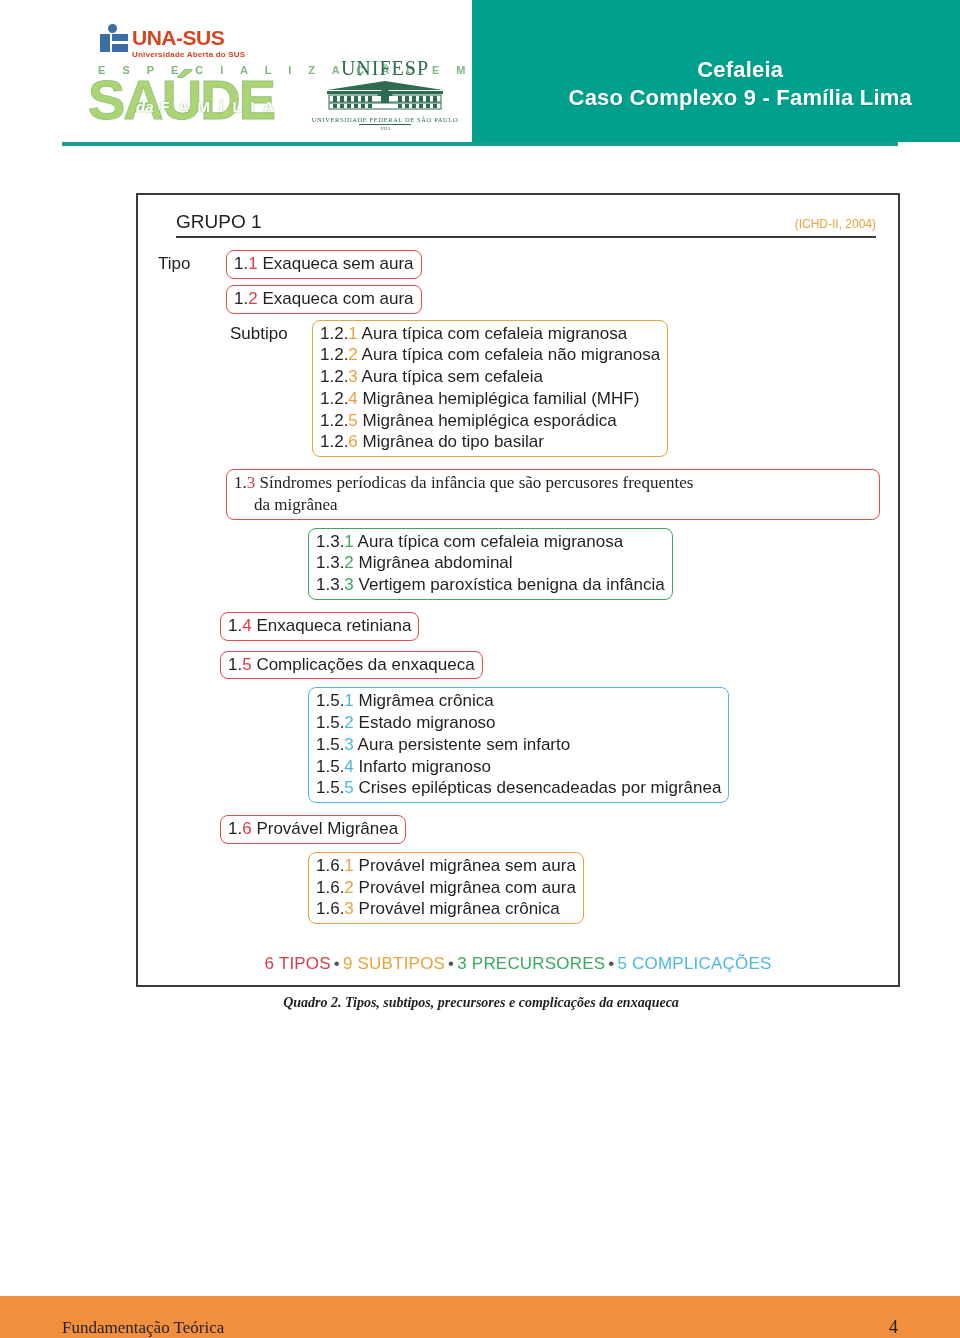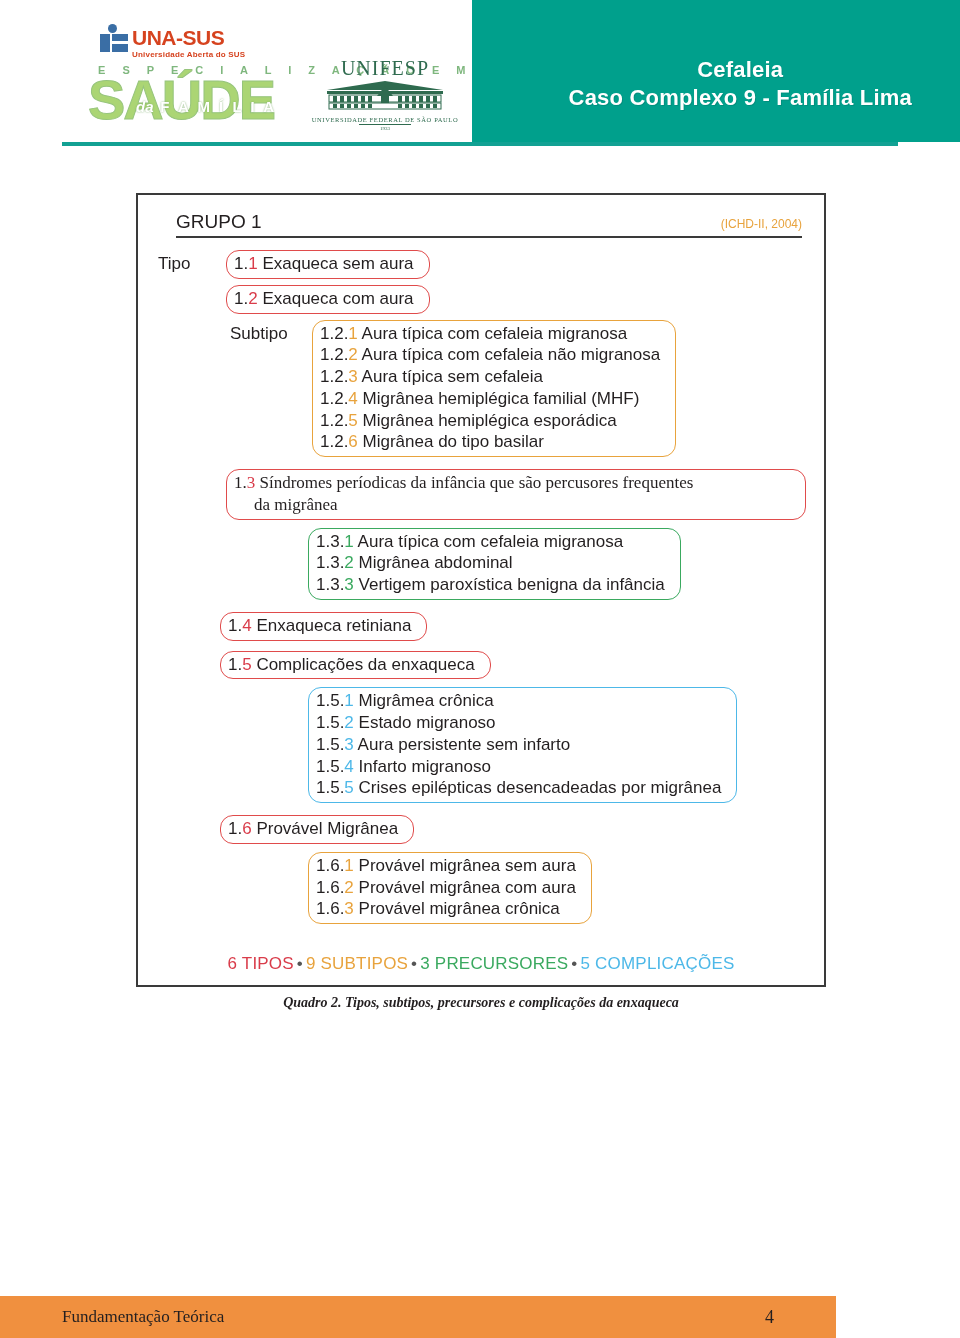--- a/index.html
+++ b/index.html
@@ -142,21 +142,21 @@
     width: 52px;
     margin: 1px auto 0 auto;
     padding-top: 1px;
   }
 
   
   .figure-box {
     position: absolute;
     left: 136px;
     top: 193px;
-    width: 690px;
+    width: 764px;
     height: 794px;
     border: 2px solid #3a3a3a;
     background: #ffffff;
     padding: 14px 18px 0 18px;
   }
 
   .grupo-row {
     display: flex;
     justify-content: space-between;
     align-items: baseline;
@@ -174,22 +174,22 @@
     color: #231f20;
     padding-top: 4px;
     white-space: nowrap;
   }
   .tipo-label    { width: 70px; padding-left: 2px; }
   .subtipo-label { width: 86px; padding-left: 4px; }
 
   
   .chip {
     display: inline-block;
-    border-radius: 13px;
-    padding: 2px 15px 3px 7px;
+    border-radius: 8px;
+    padding: 2px 7px 3px 7px;
     font-size: 17px;
     line-height: 1.28;
     background: #fff;
     white-space: nowrap;
   }
   .chip.multi { white-space: normal; }
 
   .chip.red    { border: 1.6px solid #e04b4b; }
   .chip.orange { border: 1.6px solid #e8a33d; }
   .chip.green  { border: 1.6px solid #3aa95f; }
@@ -233,25 +233,25 @@
     font-weight: bold;
     font-size: 14px;
     color: #231f20;
   }
 
   
   .footer-bar {
     position: absolute;
     left: 0;
     bottom: 0;
-    width: 836px;
+    width: 960px;
     height: 42px;
     background: #f0903f;
     display: flex;
-    align-items: center;
+    align-items: flex-end;
     justify-content: space-between;
     padding: 0 62px;
   }
   .footer-text {
     font-family: "Liberation Serif", serif;
     font-size: 17px;
     color: #231f20;
   }
   .footer-page {
     font-family: "Liberation Serif", serif;

